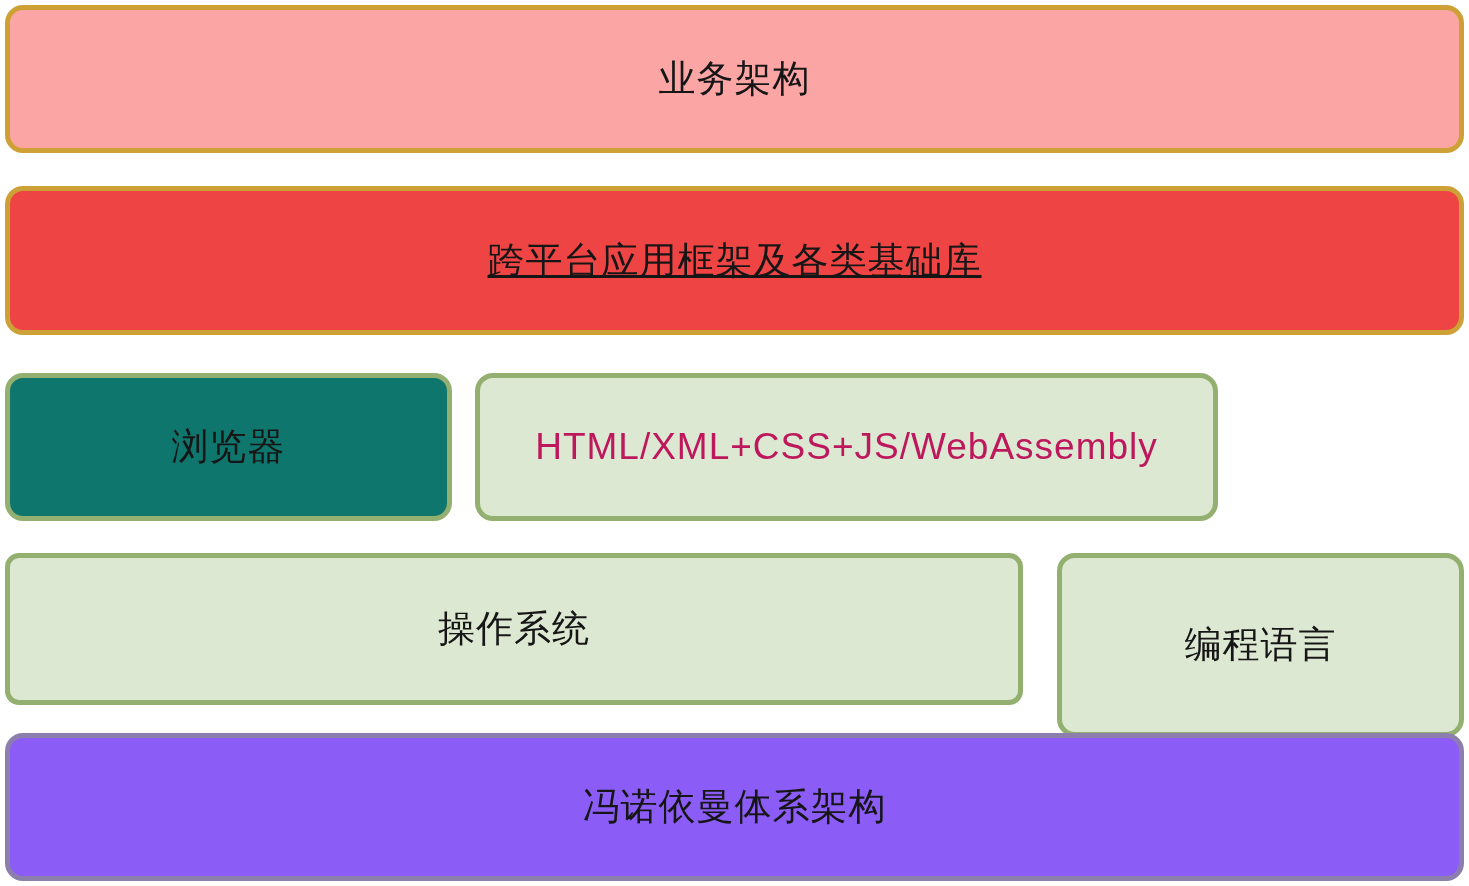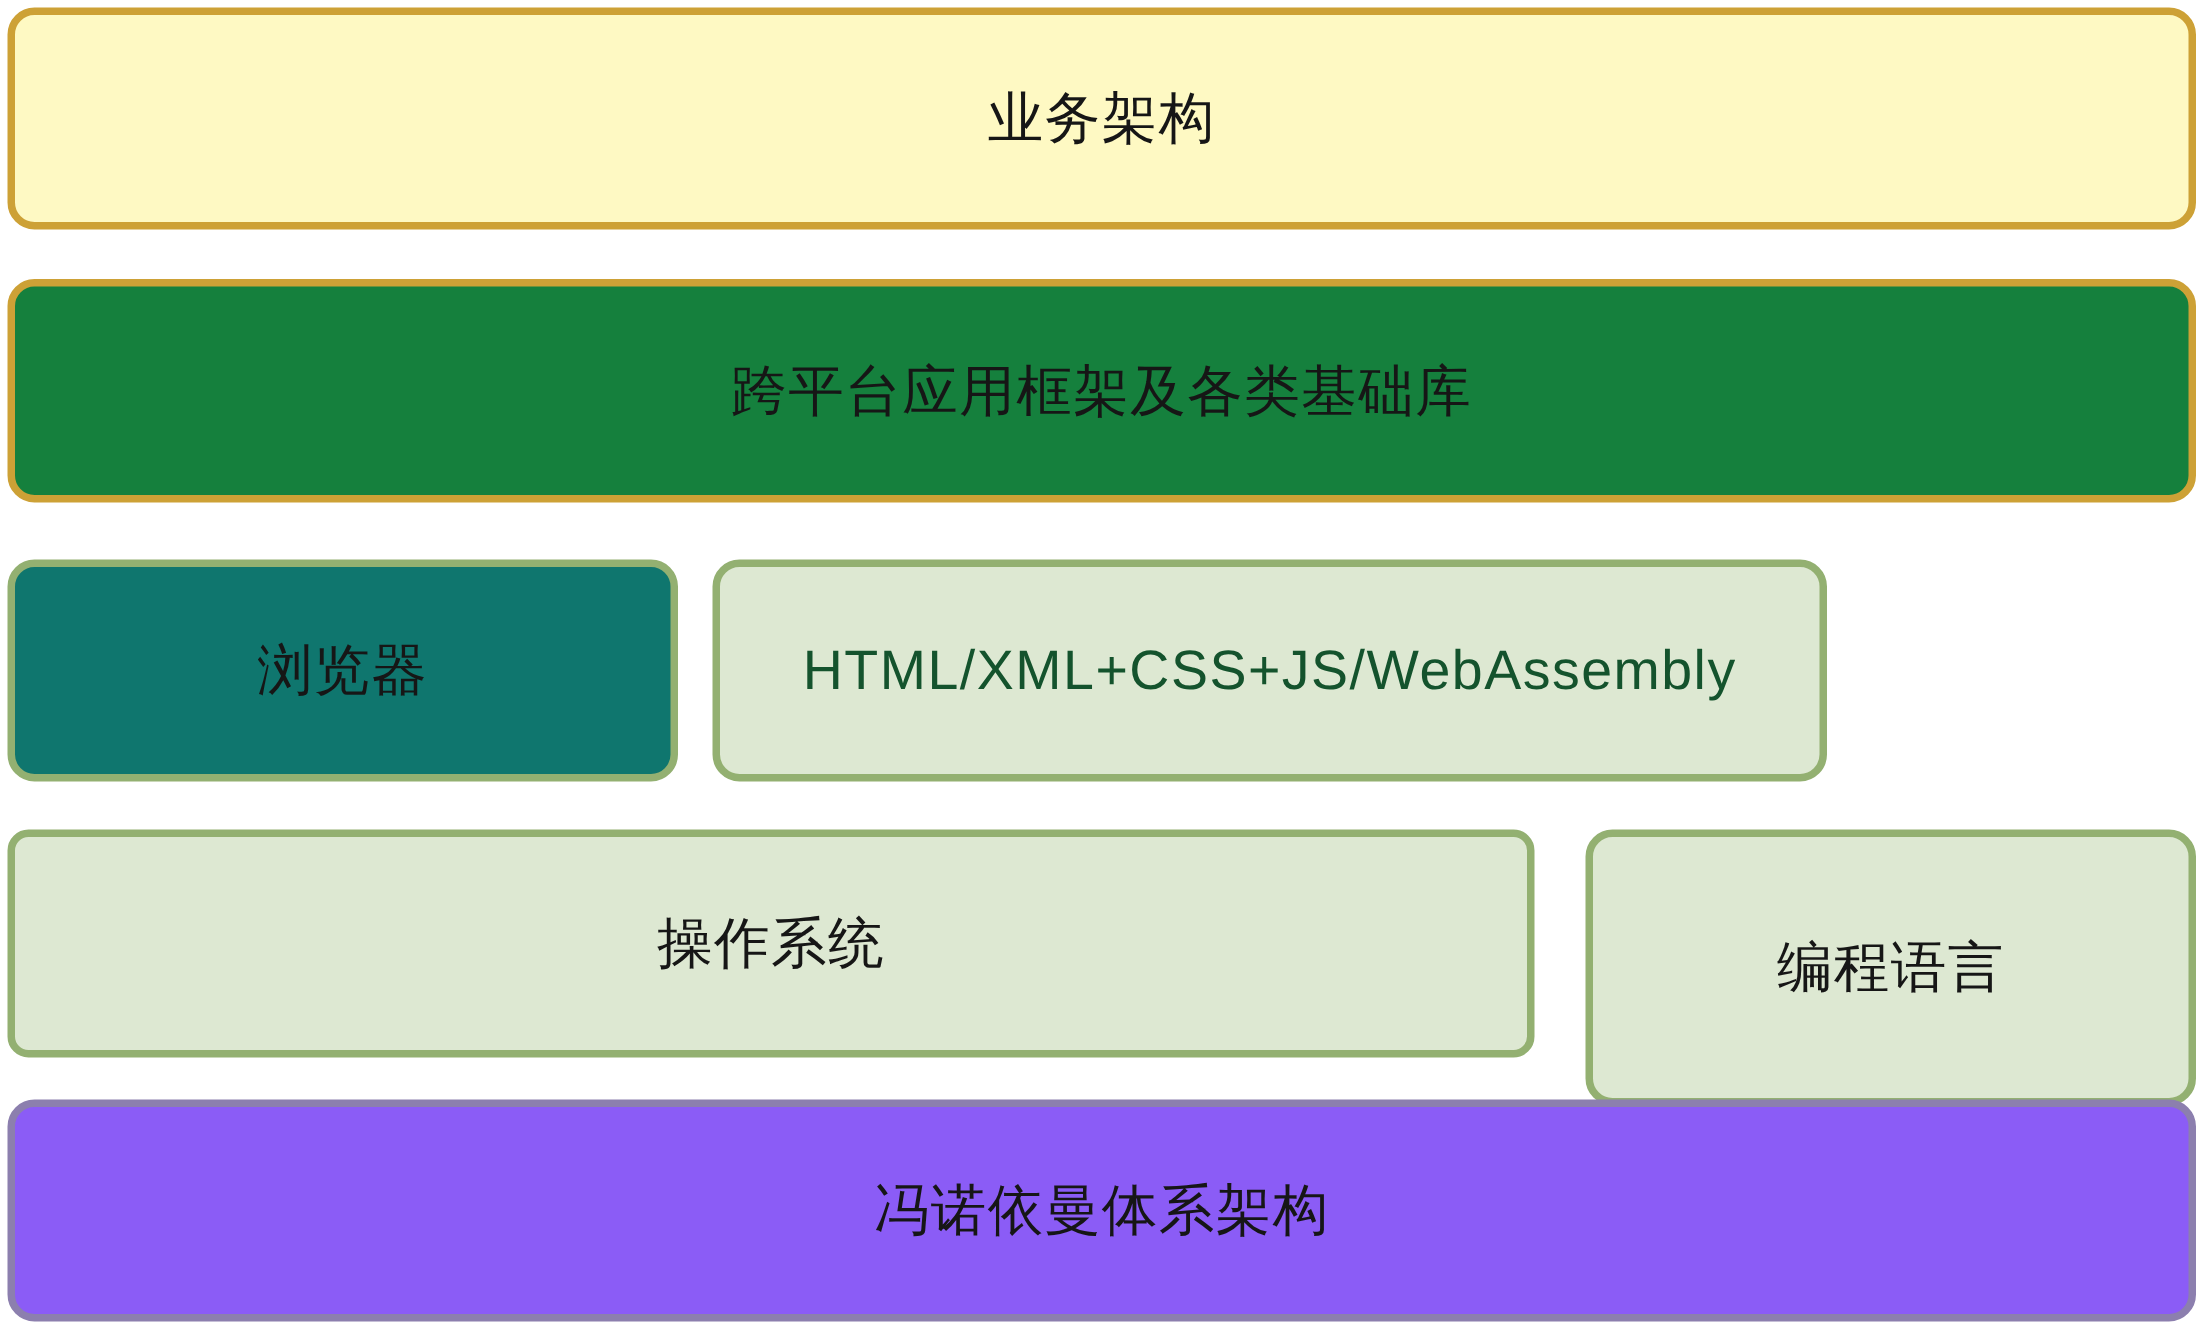--- a/index.html
+++ b/index.html
@@ -35,33 +35,33 @@
   #box-webtech       { left: 475px;  top: 373px; width: 743px;  height: 148px; }
   #box-os            { left: 5px;    top: 553px; width: 1018px; height: 152px; border-radius: 14px; }
   #box-language      { left: 1057px; top: 553px; width: 407px;  height: 184px; }
   #box-von-neumann   { left: 5px;    top: 733px; width: 1459px; height: 148px; }
 </style>
 </head>
 <body>
 
 <div id="canvas" style="background: rgb(255, 255, 255);">
 
-  <div id="box-business" class="layer-box" style="background: #fef9c3; border-color: rgb(205, 161, 54); color: rgb(22, 22, 22); justify-content: center;">
+  <div id="box-business" class="layer-box" style="background: #fca5a5; border-color: rgb(205, 161, 54); color: rgb(22, 22, 22); justify-content: center;">
     <span>业务架构</span>
   </div>
 
-  <div id="box-framework" class="layer-box" style="background: #15803d; border-color: rgb(205, 161, 54); color: rgb(22, 22, 22);">
+  <div id="box-framework" class="layer-box" style="background: #ef4444; border-color: rgb(205, 161, 54); color: rgb(22, 22, 22); text-decoration: underline;">
     <span>跨平台应用框架及各类基础库</span>
   </div>
 
   <div id="box-browser" class="layer-box" style="background: #0f766e; border-color: rgb(147, 176, 113); color: rgb(22, 22, 22);">
     <span>浏览器</span>
   </div>
 
-  <div id="box-webtech" class="layer-box" style="background: rgb(221, 232, 210); border-color: rgb(147, 176, 113); color: #14532d;">
+  <div id="box-webtech" class="layer-box" style="background: rgb(221, 232, 210); border-color: rgb(147, 176, 113); color: #be185d;">
     <span>HTML/XML+CSS+JS/WebAssembly</span>
   </div>
 
   <div id="box-os" class="layer-box" style="background: rgb(221, 232, 210); border-color: rgb(147, 176, 113); color: rgb(22, 22, 22);">
     <span>操作系统</span>
   </div>
 
   <div id="box-language" class="layer-box" style="background: rgb(221, 232, 210); border-color: rgb(147, 176, 113); color: rgb(22, 22, 22);">
     <span>编程语言</span>
   </div>

